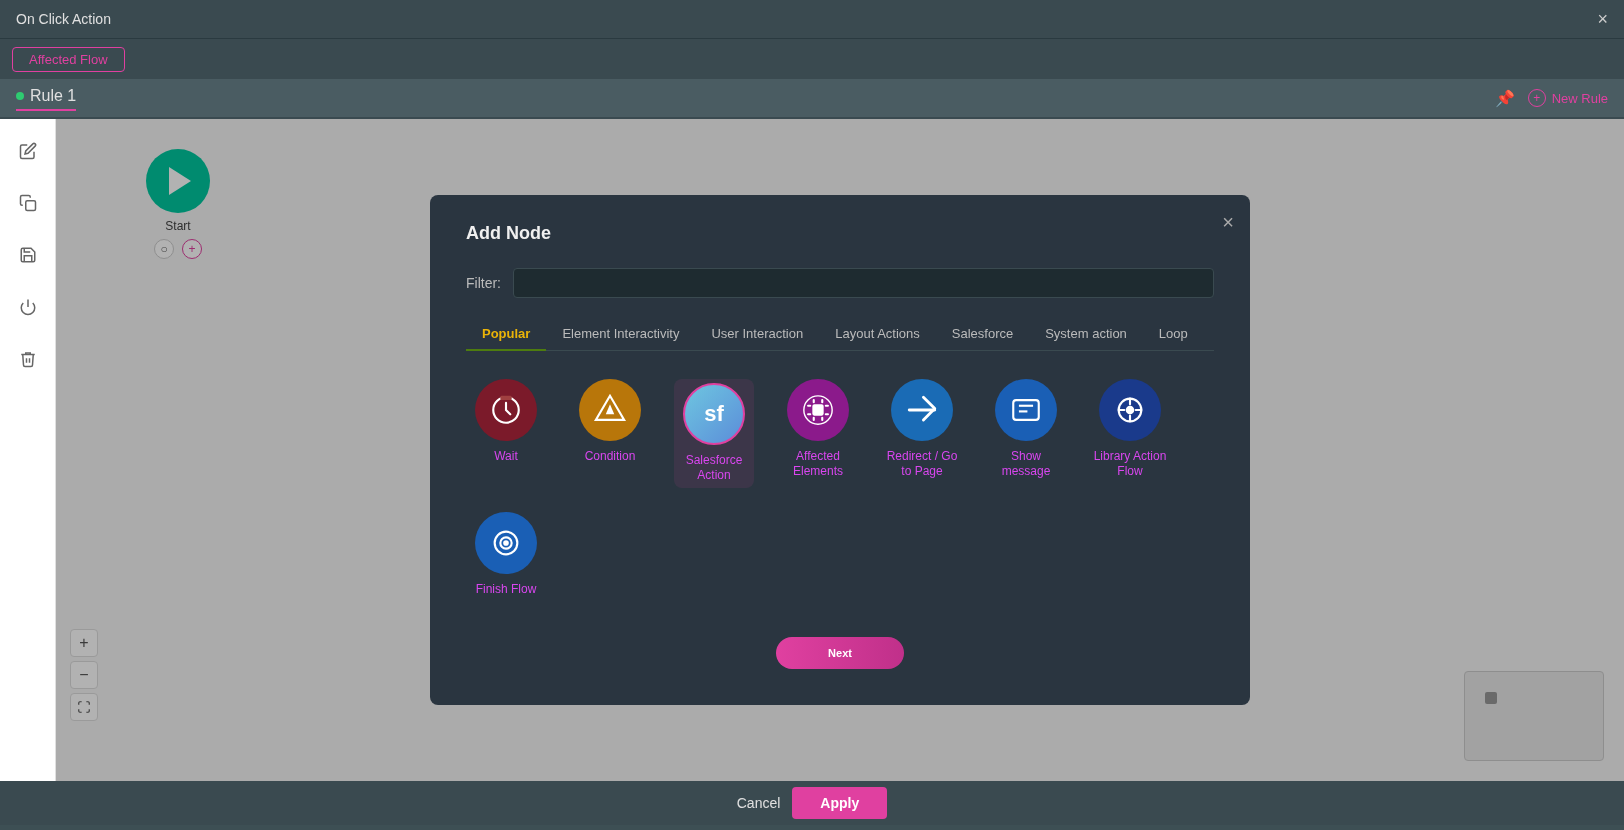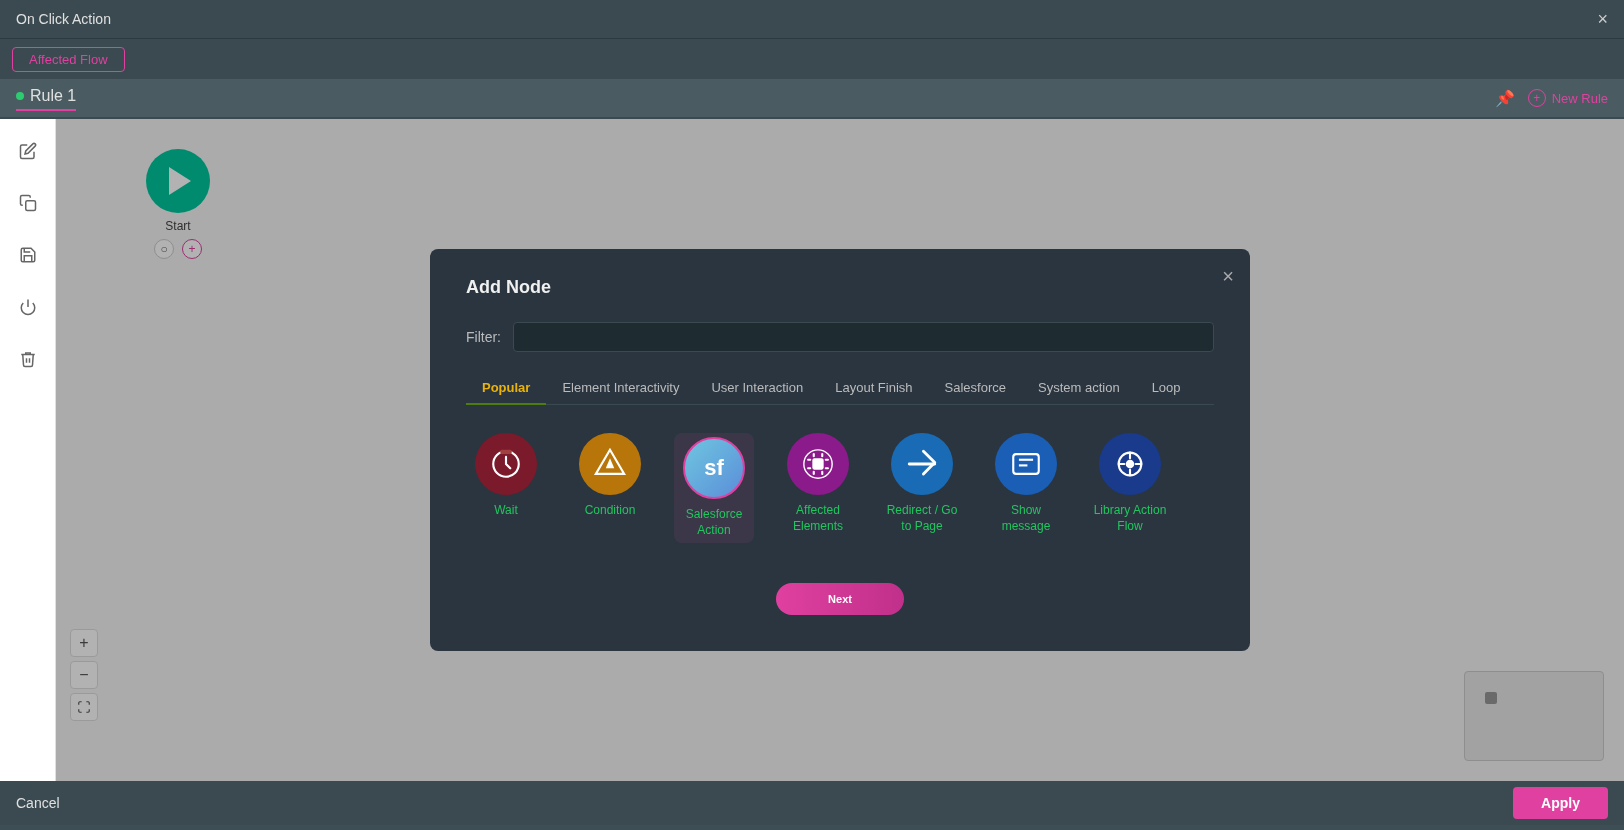--- a/index.html
+++ b/index.html
@@ -218,21 +218,21 @@
       background: #999;
       border-radius: 2px;
     }
 
     
     .bottom-bar {
       background: #3a4a50;
       height: 44px;
       display: flex;
       align-items: center;
-      justify-content: space-between;
+      justify-content: center;
       padding: 0 16px;
       gap: 12px;
     }
     .cancel-btn {
       background: transparent;
       border: none;
       color: #e0e0e0;
       font-size: 14px;
       cursor: pointer;
     }
@@ -347,21 +347,21 @@
       font-size: 26px;
     }
     .node-icon.wait { background: #7b1a2a; }
     .node-icon.condition { background: #b8760a; }
     .node-icon.affected { background: #8b1a8b; }
     .node-icon.redirect { background: #1a6bb5; }
     .node-icon.show-msg { background: #1a5fb5; }
     .node-icon.library { background: #1a3a8b; }
     .node-icon.finish { background: #1a5fb5; }
     .node-label {
-      color: #22c55e;
+      color: #d946ef;
       font-size: 12px;
       text-align: center;
       line-height: 1.3;
     }
 
     
     .sf-icon-bg {
       width: 62px; height: 62px;
       border-radius: 50%;
       background: linear-gradient(135deg, #6ec6e0, #5b8dd9);
@@ -486,21 +486,21 @@
 
         <div class="filter-row">
           <span class="filter-label">Filter:</span>
           <input class="filter-input" type="text" style="">
         </div>
 
         <div class="modal-tabs">
           <button class="modal-tab active">Popular</button>
           <button class="modal-tab">Element Interactivity</button>
           <button class="modal-tab">User Interaction</button>
-          <button class="modal-tab">Layout Finish</button>
+          <button class="modal-tab">Layout Actions</button>
           <button class="modal-tab">Salesforce</button>
           <button class="modal-tab">System action</button>
           <button class="modal-tab">Loop</button>
         </div>
 
         <div class="node-grid">
 
           <div class="node-item">
             <div class="node-icon wait">
               <svg width="34" height="34" viewBox="0 0 24 24" fill="white">
@@ -565,20 +565,30 @@
             <div class="node-icon library">
               <svg width="34" height="34" viewBox="0 0 24 24" fill="white">
                 <circle cx="12" cy="12" r="8" fill="none" stroke="white" stroke-width="1.5"></circle>
                 <path d="M12 4v4M12 16v4M4 12h4M16 12h4" stroke="white" stroke-width="1.5" stroke-linecap="round"></path>
                 <circle cx="12" cy="12" r="3" fill="white"></circle>
               </svg>
             </div>
             <span class="node-label">Library Action Flow</span>
           </div>
 
+          <div class="node-item">
+            <div class="node-icon finish">
+              <svg width="34" height="34" viewBox="0 0 24 24" fill="white">
+                <circle cx="12" cy="12" r="8" fill="none" stroke="white" stroke-width="1.5"></circle>
+                <circle cx="12" cy="12" r="4" fill="none" stroke="white" stroke-width="1.5"></circle>
+                <circle cx="12" cy="12" r="2" fill="white"></circle>
+              </svg>
+            </div>
+            <span class="node-label">Finish Flow</span>
+          </div>
 
         </div>
 
         <div class="modal-footer">
           <button class="next-btn">Next</button>
         </div>
 
       </div>
     </div>
 

